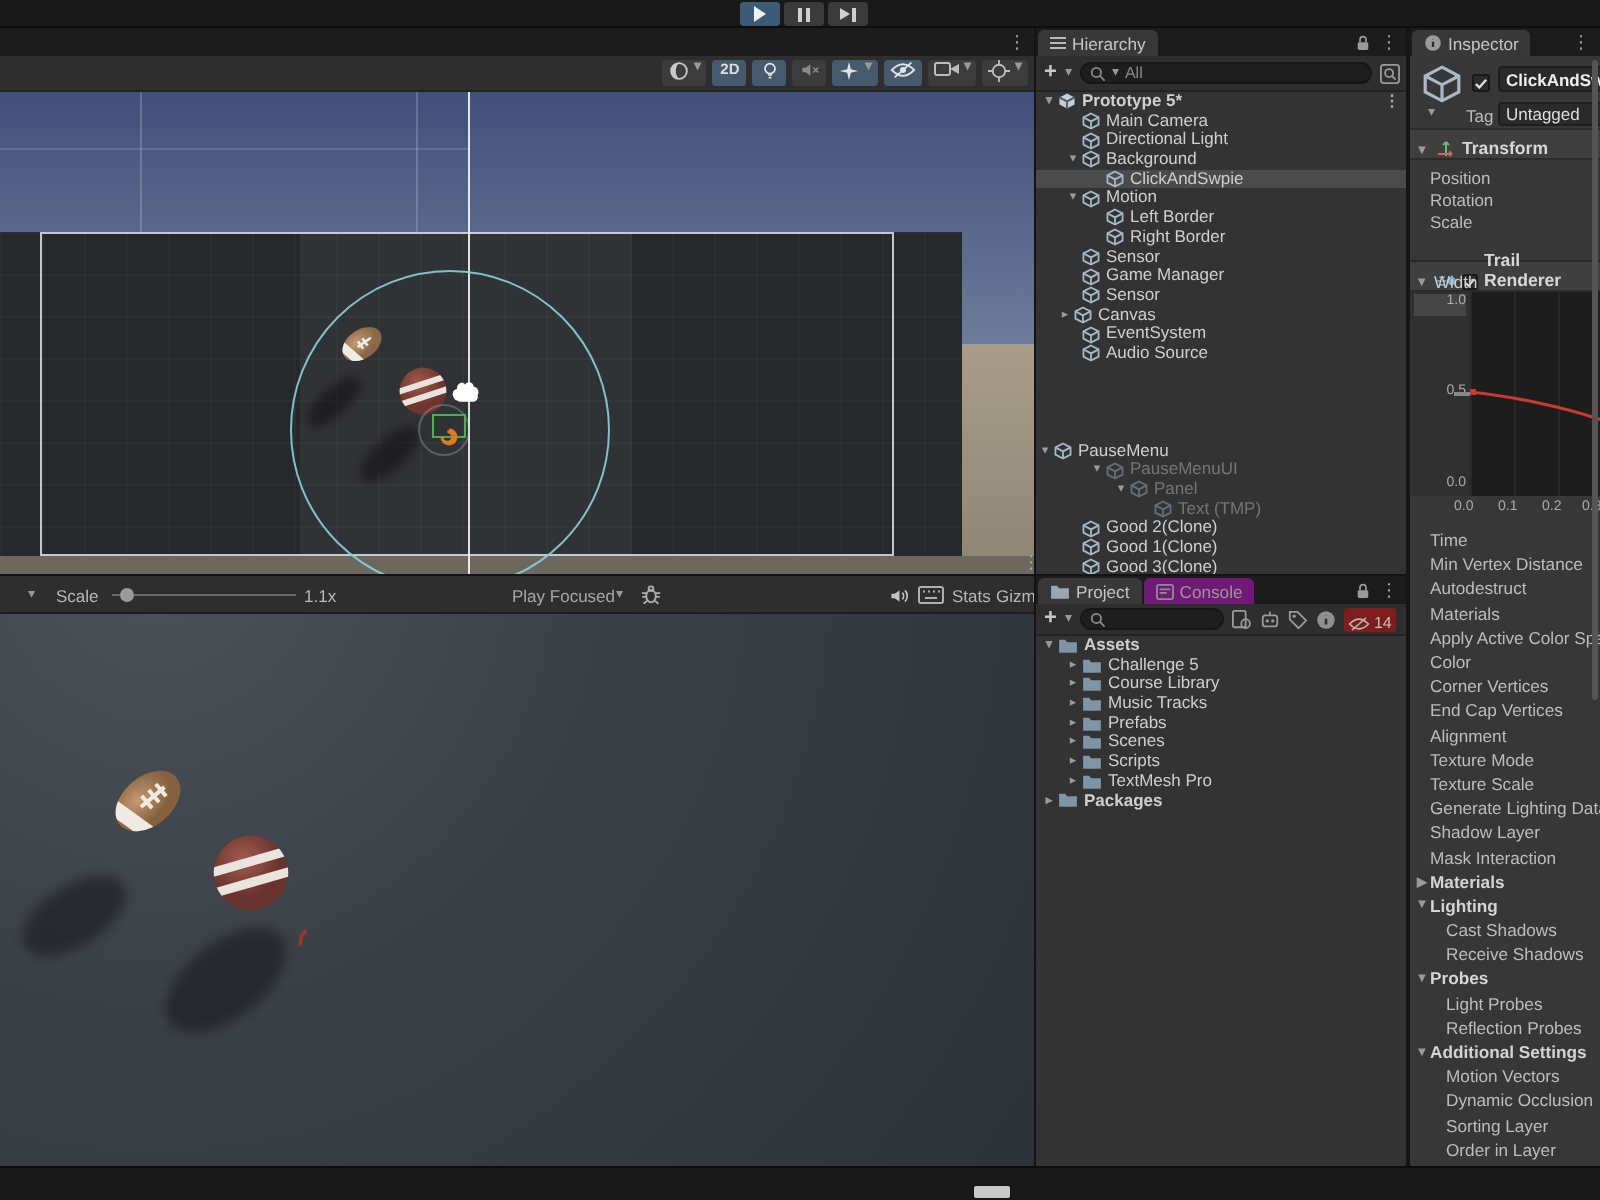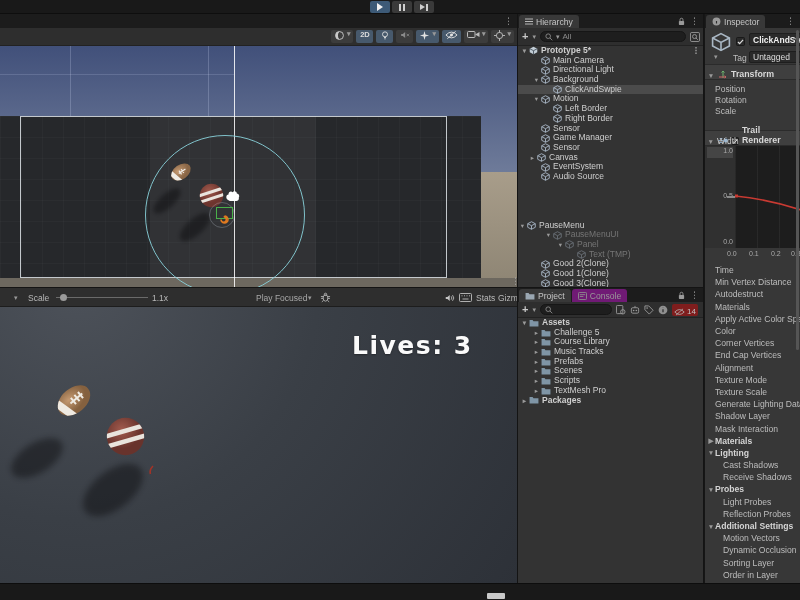--- a/index.html
+++ b/index.html
@@ -279,21 +279,20 @@
             <rect x=".5" y=".5" width="12" height="8" rx="1" fill="none" stroke="#b0b0b0"></rect>
             <path d="M2.5 2.8h1M5 2.8h1M7.5 2.8h1M10 2.8h1M3.5 6h6" stroke="#b0b0b0"></path>
           </svg>
       </span>
       <span class="abs" style="left:476px;top:5px">Stats</span>
       <span class="abs" style="left:498px;top:5px">Gizmos</span>
       <span class="abs kebab" style="left:511px;top:-11px">⋮</span>
     </div>
 
     <div id="game-viewport" class="abs">
-      <div id="lives" class="abs">Lives: 3</div>
 
       <div class="abs shadow" style="left:8px;top:136px;width:58px;height:30px;transform:rotate(-32deg);filter:blur(3px)"></div>
       <div class="abs shadow" style="left:78px;top:164px;width:70px;height:38px;transform:rotate(-38deg);filter:blur(3px)"></div>
 
       <div class="abs" style="left:54px;top:78px;width:40px;height:31px;transform:rotate(-40deg)">
         <svg width="40" height="31" viewBox="0 0 26 20">
           <defs>
               <radialGradient id="fb2" cx="40%" cy="35%">
                 <stop offset="0%" stop-color="#c59a72"></stop>
                 <stop offset="100%" stop-color="#85613f"></stop>

